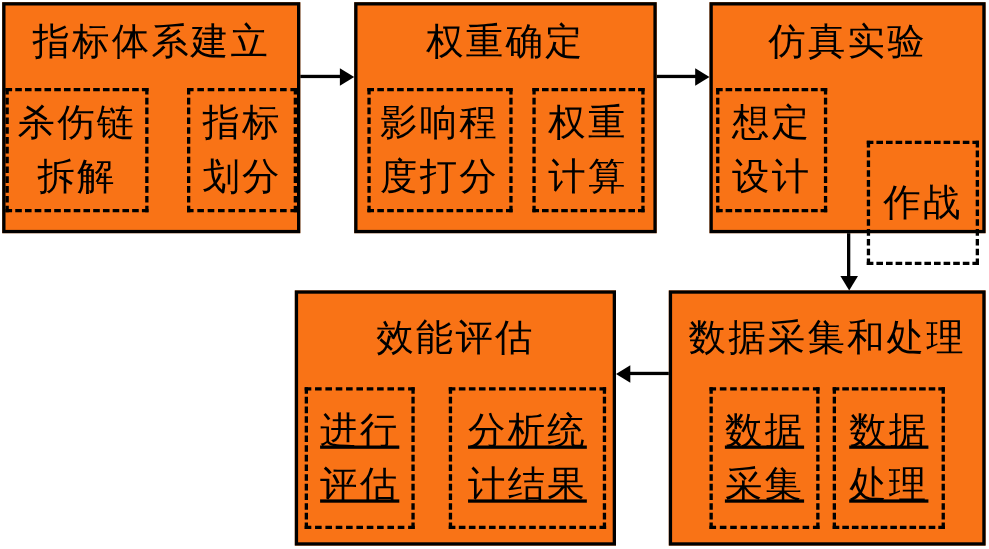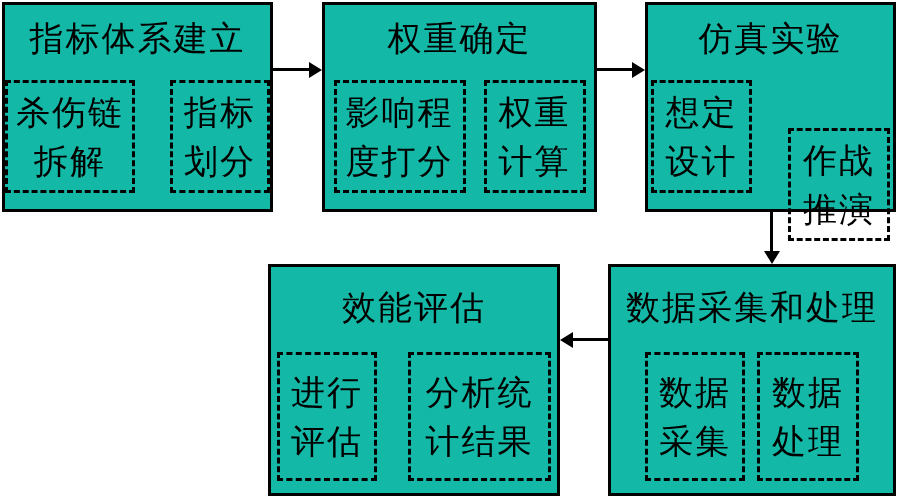--- a/index.html
+++ b/index.html
@@ -9,21 +9,21 @@
     width: 899px;
     height: 499px;
     background: #ffffff;
     font-family: "Liberation Serif", "DejaVu Serif", serif;
     color: #000000;
     overflow: hidden;
   }
   .node {
     position: absolute;
     border: 3px solid #000000;
-    background: #14b8a6;
+    background: #f97316;
   }
   .node-title {
     position: absolute;
     left: 0;
     right: 0;
     text-align: center;
     font-size: 34px;
     letter-spacing: 2px;
     line-height: 38px;
     white-space: nowrap;
@@ -94,42 +94,41 @@
 
   <div class="node row1" style="left:645px; top:2px; width:251px; height:210px;">
     <div class="node-title">仿真实验</div>
     <div class="sub-row" style="gap:36px;">
       <div class="sub-box" style="width:101px;">
         <div>想定</div>
         <div>设计</div>
       </div>
       <div class="sub-box" style="width:102px;margin-top:48px;">
         <div>作战</div>
-        <div>推演</div>
       </div>
     </div>
   </div>
 
   <div class="node row2" style="left:608px; top:264px; width:288px; height:232px;">
     <div class="node-title">数据采集和处理</div>
-    <div class="sub-row" style="gap:12px;">
+    <div class="sub-row" style="gap:12px;text-decoration:underline;">
       <div class="sub-box" style="width:100px;">
         <div>数据</div>
         <div>采集</div>
       </div>
       <div class="sub-box" style="width:102px;">
         <div>数据</div>
         <div>处理</div>
       </div>
     </div>
   </div>
 
   <div class="node row2" style="left:268px; top:264px; width:292px; height:232px;">
     <div class="node-title">效能评估</div>
-    <div class="sub-row" style="gap:31px;">
+    <div class="sub-row" style="gap:31px;text-decoration:underline;">
       <div class="sub-box" style="width:100px;">
         <div>进行</div>
         <div>评估</div>
       </div>
       <div class="sub-box" style="width:143px;">
         <div>分析统</div>
         <div>计结果</div>
       </div>
     </div>
   </div>

